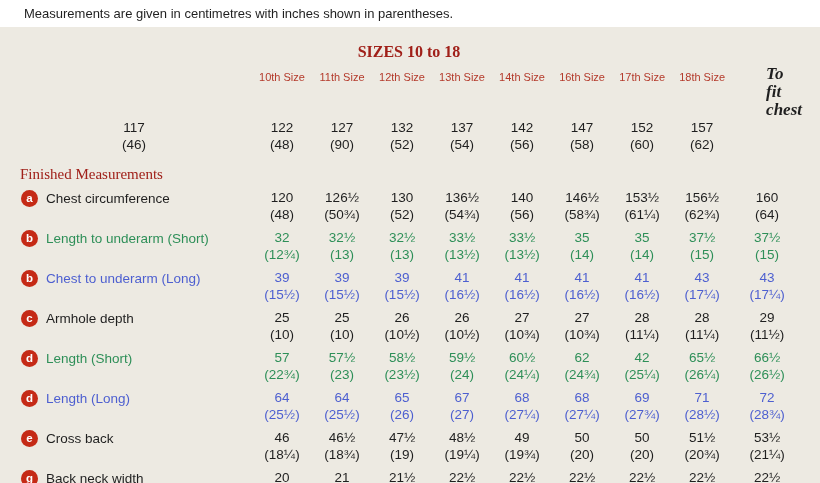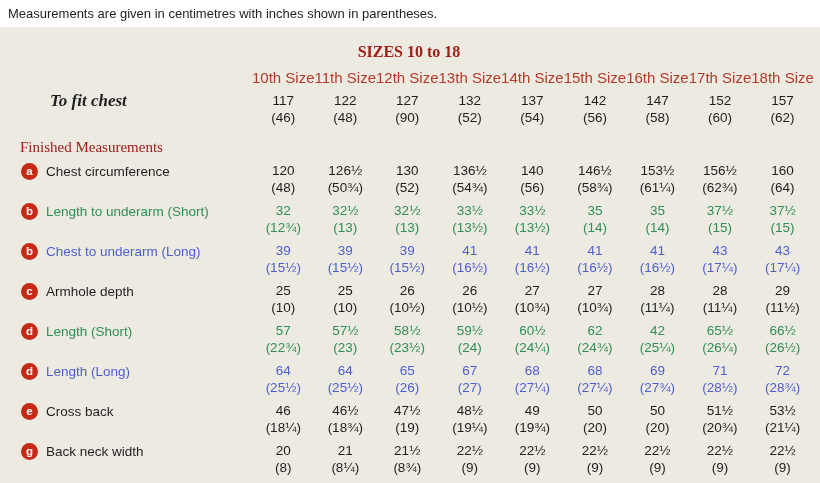--- a/index.html
+++ b/index.html
@@ -7,40 +7,40 @@
     width: 820px; height: 483px;
     background: var(--page-bg, #edeae2);
     font-family: "Liberation Sans", "DejaVu Sans", sans-serif;
     color: var(--black, #1f1f1f);
     overflow: hidden;
   }
   .note-bar {
     background: var(--note-bg, #ffffff);
     height: 27px;
     display: flex; align-items: center;
-    padding-left: 8px;
+    padding-left: 24px;
     font-size: 13px;
   }
   .content { padding: 0 18px 16px 16px; }
   .title {
     text-align: center;
     font-family: "Liberation Serif", "DejaVu Serif", serif;
     font-weight: bold;
     font-size: 16px;
     line-height: 18px;
     color: var(--dark-red, #a02019);
     margin-top: 16px;
   }
   .grid {
     display: grid;
     grid-template-columns: 236px repeat(9, 1fr);
     margin-top: 4px;
   }
   .hcell {
-    font-size: 15px;
+    font-size: 11px;
     line-height: 13px;
     color: var(--header-red, #b43a2b);
     text-align: center;
     padding: 6px 0 8px 0;
     white-space: nowrap;
   }
   .tofit-label {
     font-family: "Liberation Serif", "DejaVu Serif", serif;
     font-style: italic;
     font-weight: bold;
@@ -97,21 +97,20 @@
 
 <div class="content">
   <div class="title">SIZES 10 to 18</div>
   <div class="grid" id="grid">
       <div class="hcell"></div>
       <div class="hcell">10th Size</div>
       <div class="hcell">11th Size</div>
       <div class="hcell">12th Size</div>
       <div class="hcell">13th Size</div>
       <div class="hcell">14th Size</div>
-      <div class="hcell">15th Size</div>
       <div class="hcell">16th Size</div>
       <div class="hcell">17th Size</div>
       <div class="hcell">18th Size</div>
       <div class="tofit-label">To fit chest</div>
       <div class="vcell c-black">
         <div>117</div>
         <div>(46)</div>
       </div>
       <div class="vcell c-black">
         <div>122</div>

